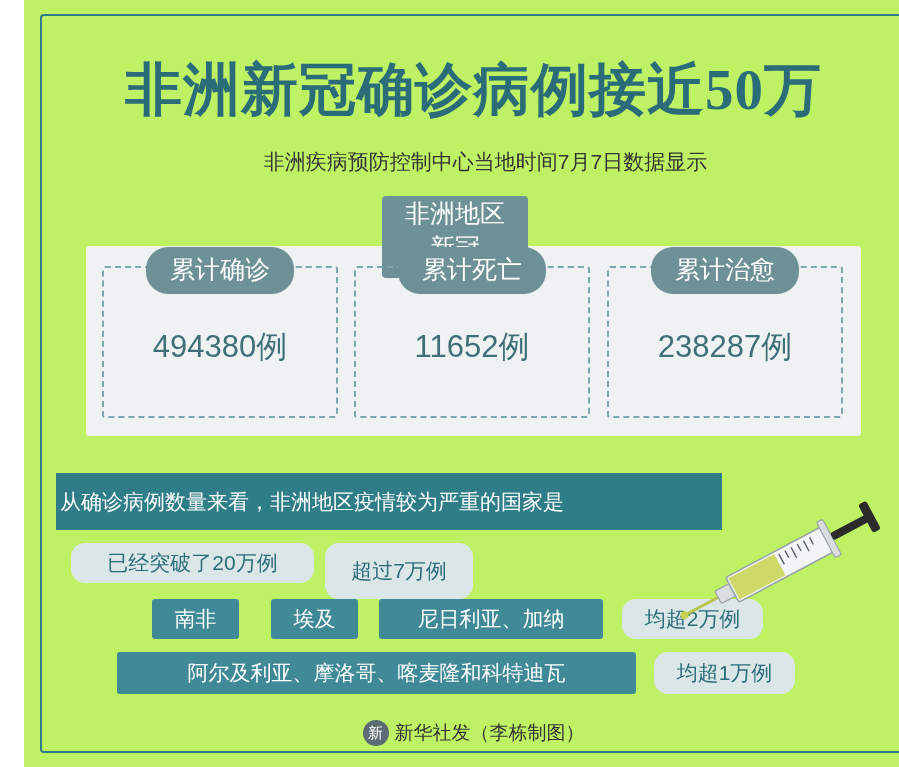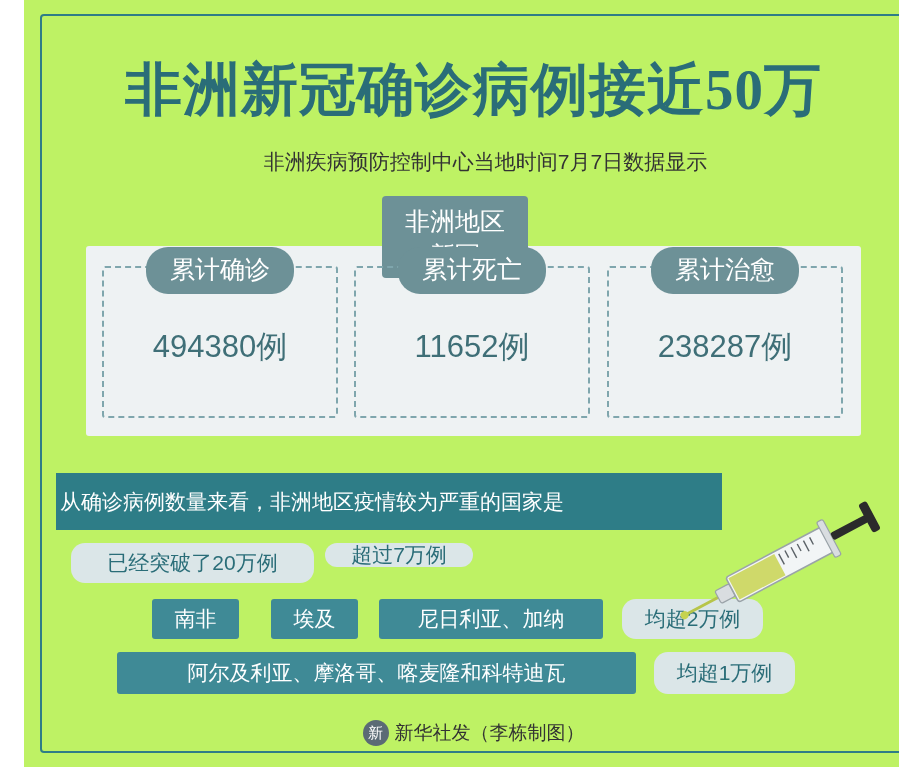--- a/index.html
+++ b/index.html
@@ -68,21 +68,20 @@
     left: 358px;
     top: 196px;
     width: 146px;
     height: 82px;
     background: #6d9197;
     border-radius: 4px;
     color: #ffffff;
     font-size: 25px;
     line-height: 34px;
     text-align: center;
-    padding-top: 8px;
     box-sizing: border-box;
   }
   .stat-col {
     position: absolute;
     top: 266px;
     width: 236px;
     height: 152px;
     border: 2px dashed #7fa6ad;
     border-radius: 3px;
     box-sizing: border-box;
@@ -144,21 +143,21 @@
     border-radius: 14px;
     font-size: 21px;
   }
   .tag-dark {
     background: #3f8a96;
     color: #ffffff;
     border-radius: 3px;
     font-size: 21px;
   }
   .t-break20 { left: 47px; top: 543px; width: 243px; height: 40px; }
-  .t-over7   { left: 301px; top: 543px; width: 148px; height: 24px; }
+  .t-over7   { left: 301px; top: 543px; width: 148px; height: 56px; }
   .t-southafrica { left: 128px; top: 599px; width: 87px; height: 40px; }
   .t-egypt       { left: 247px; top: 599px; width: 87px; height: 40px; }
   .t-nigeria     { left: 355px; top: 599px; width: 224px; height: 40px; }
   .t-over2       { left: 598px; top: 599px; width: 141px; height: 40px; }
   .t-others      { left: 93px; top: 652px; width: 519px; height: 42px; }
   .t-over1       { left: 630px; top: 652px; width: 141px; height: 42px; }
 
   
   .syringe {
     position: absolute;

